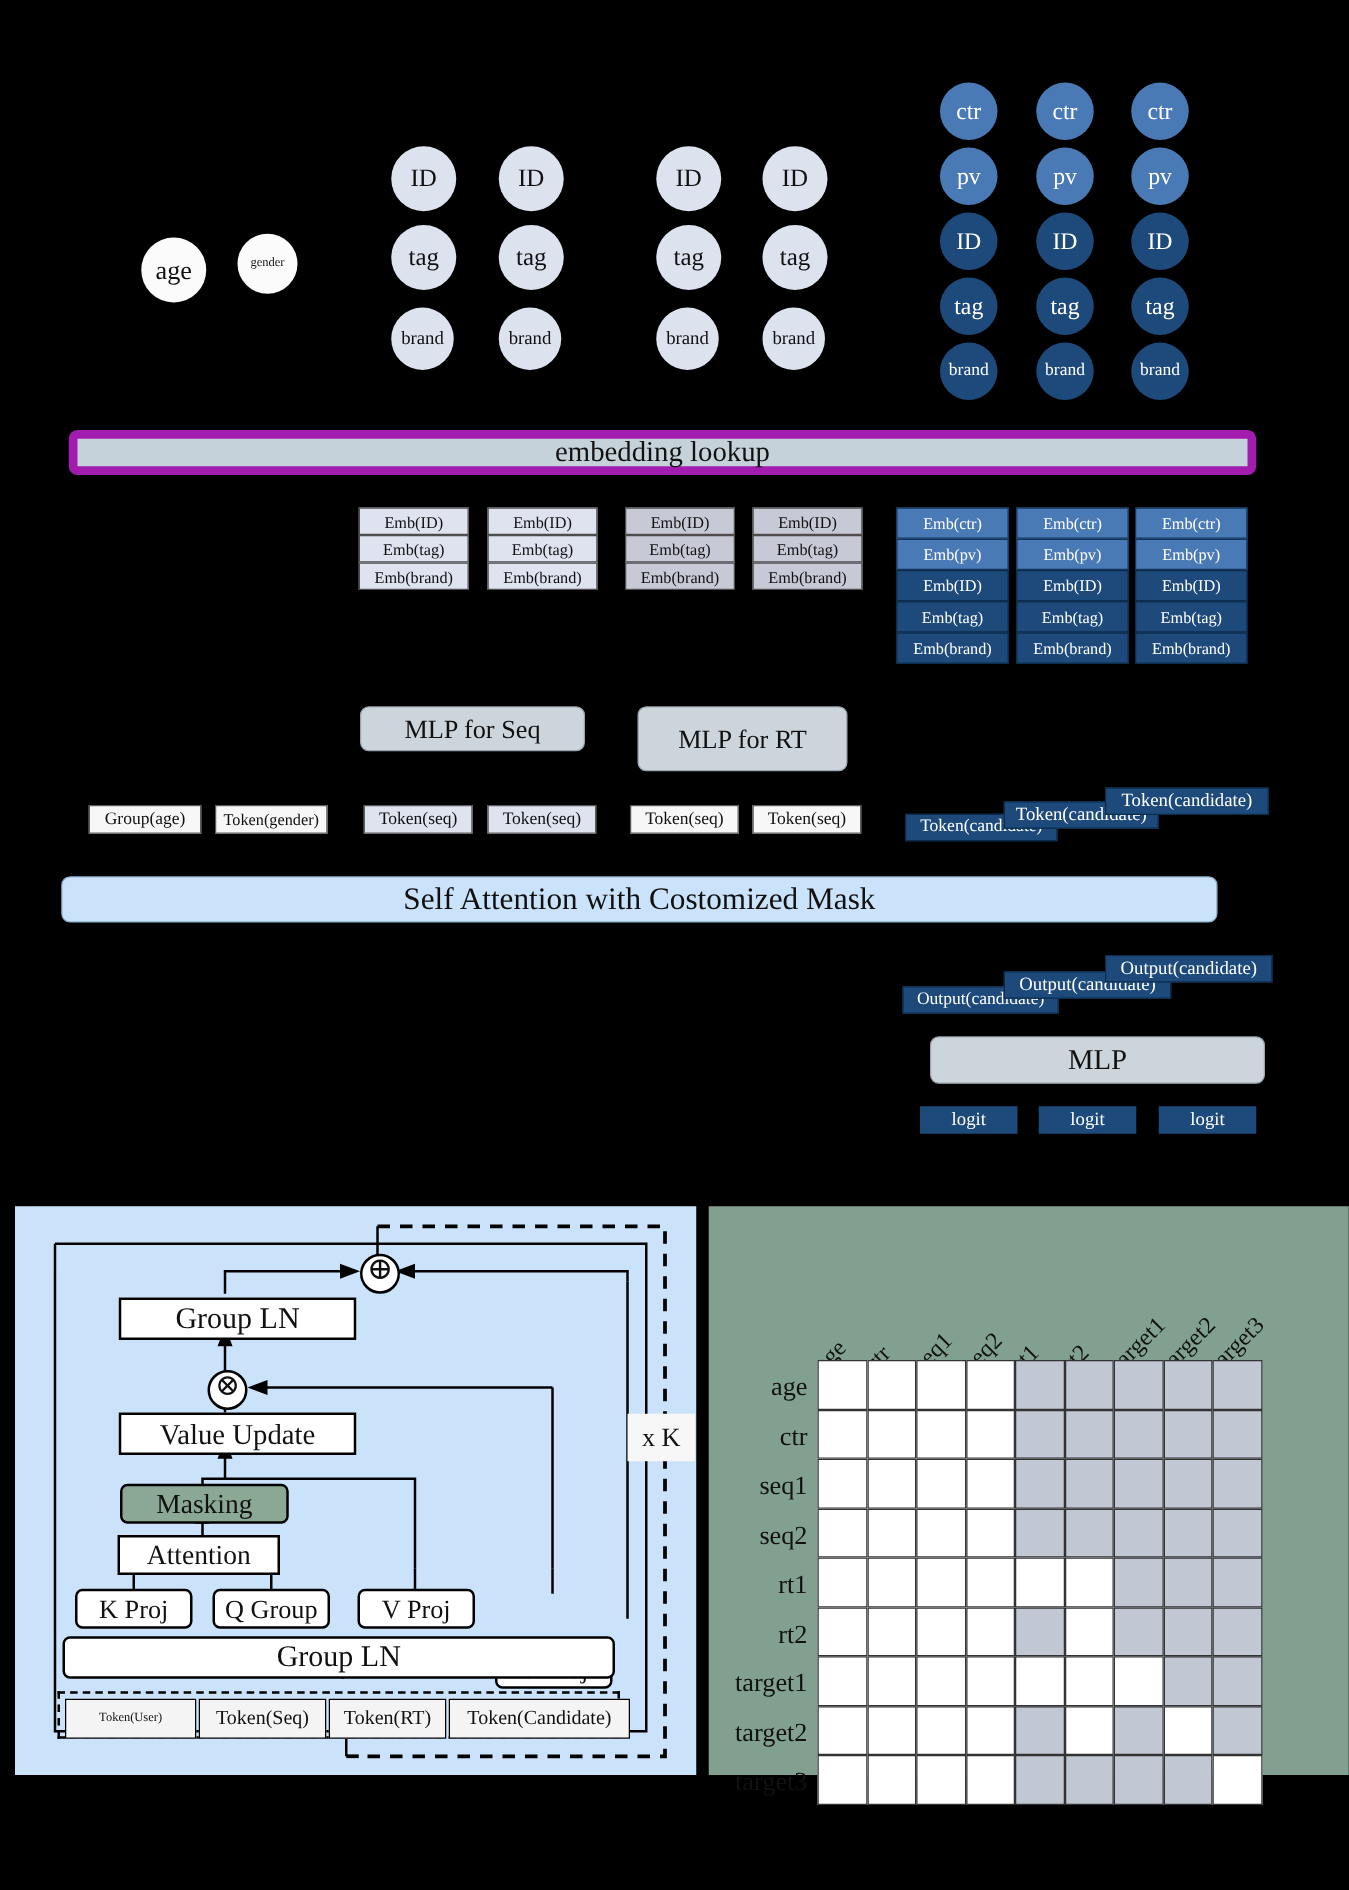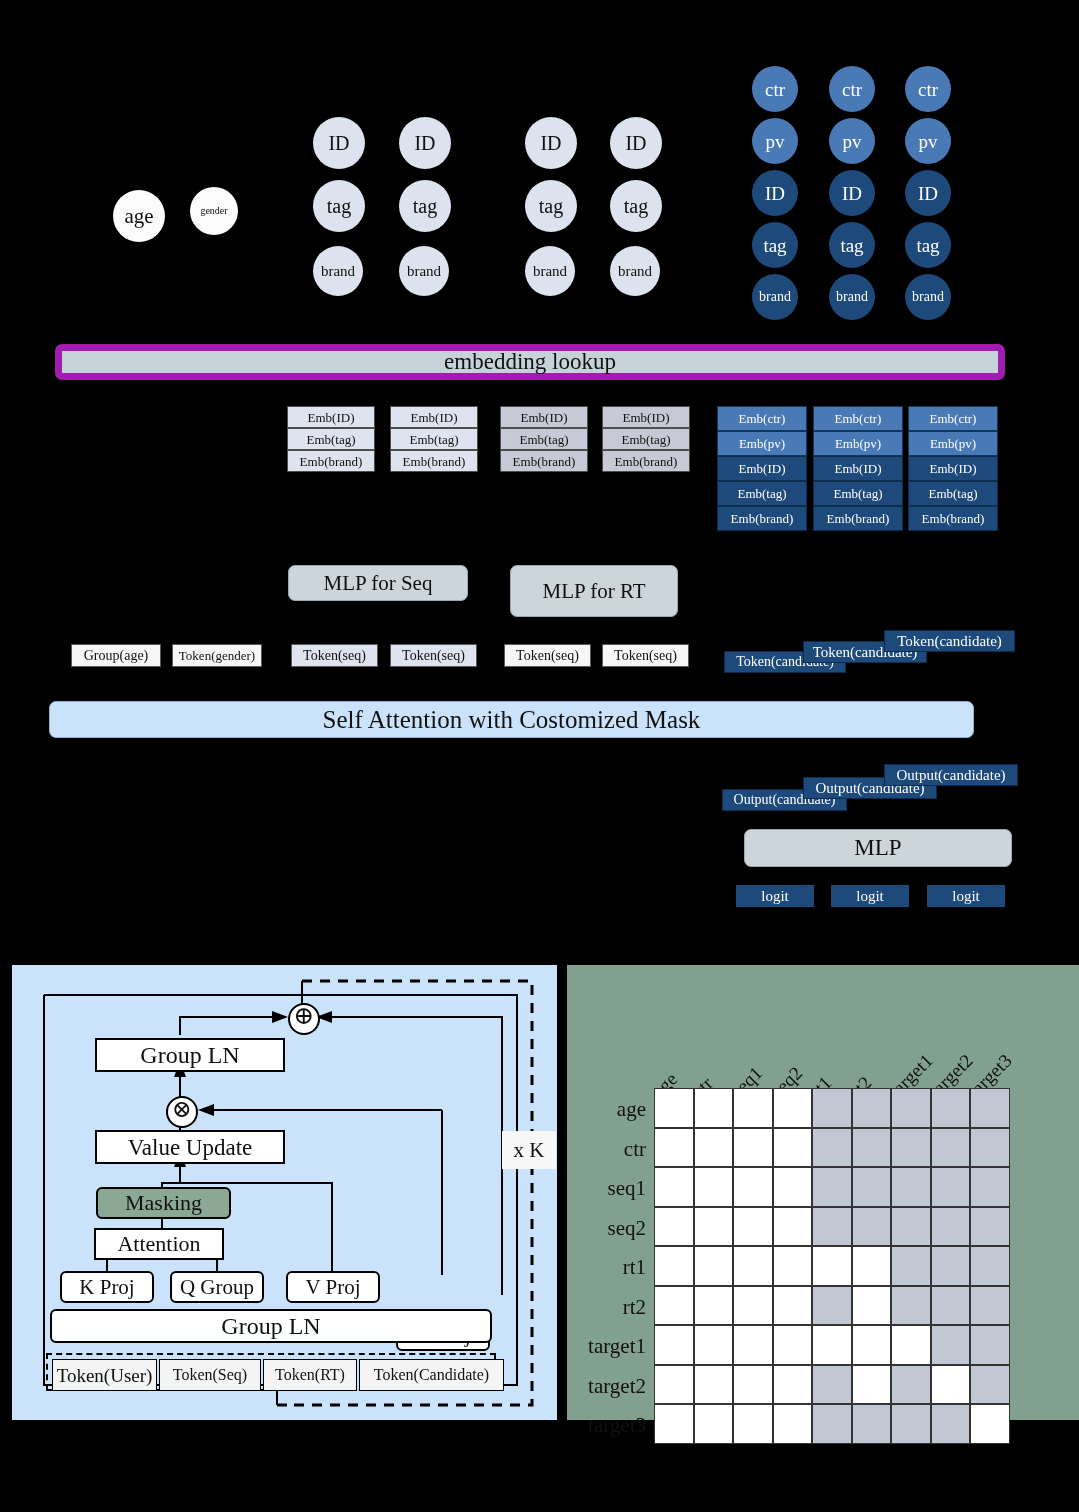--- a/index.html
+++ b/index.html
@@ -388,21 +388,21 @@
     <div class="abs box box-r" style="left:384px;top:306px;width:94px;height:32px;font-size:21px;margin-top:48px;">
       <span>U Proj</span>
     </div>
 
     <div class="abs box box-r" style="left:38px;top:344px;width:442px;height:34px;font-size:24px;">
       <span>Group LN</span>
     </div>
 
     <div class="abs" style="left:34px;top:388px;width:450px;height:38px;border:2px dashed #000;">
       <div id="block-tokens" style="position:absolute;left:4px;top:4px;display:flex;gap:2px;">
-          <div class="box-tok" style="width:103px;height:30px;font-size:19px;text-align:center;">
+          <div class="box-tok" style="width:103px;height:30px;font-size:10px;text-align:center;">
             <span>Token(User)</span>
           </div>
           <div class="box-tok" style="width:100px;height:30px;font-size:16px;">
             <span>Token(Seq)</span>
           </div>
           <div class="box-tok" style="width:92px;height:30px;font-size:16px;">
             <span>Token(RT)</span>
           </div>
           <div class="box-tok" style="width:143px;height:30px;font-size:16px;">
             <span>Token(Candidate)</span>

